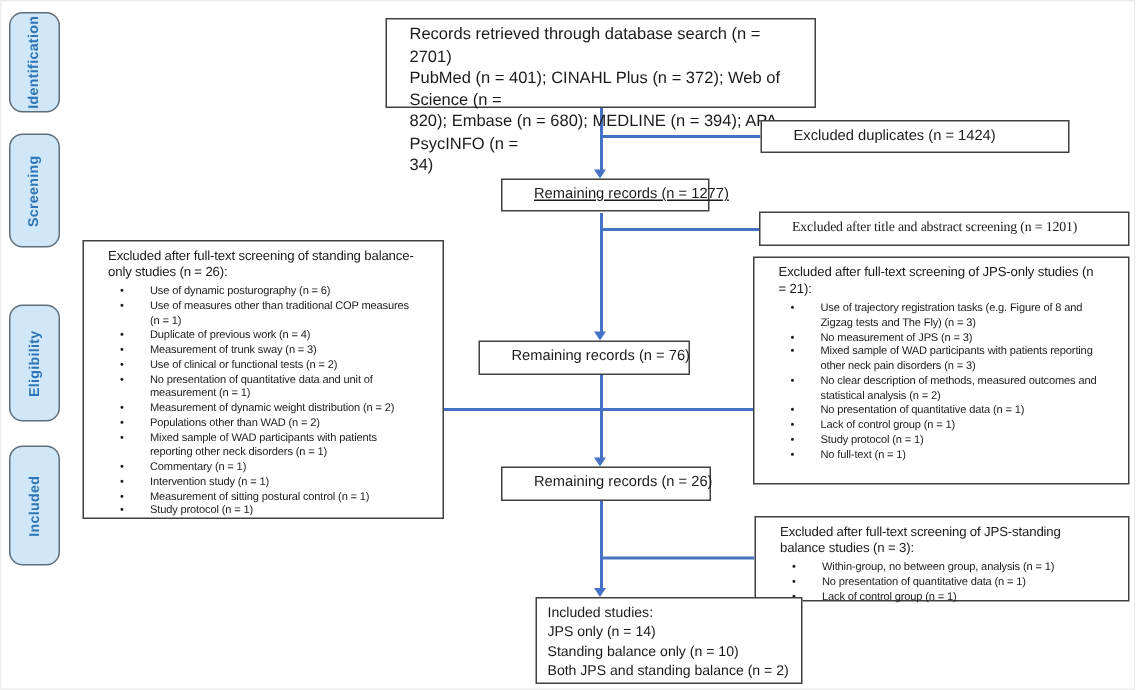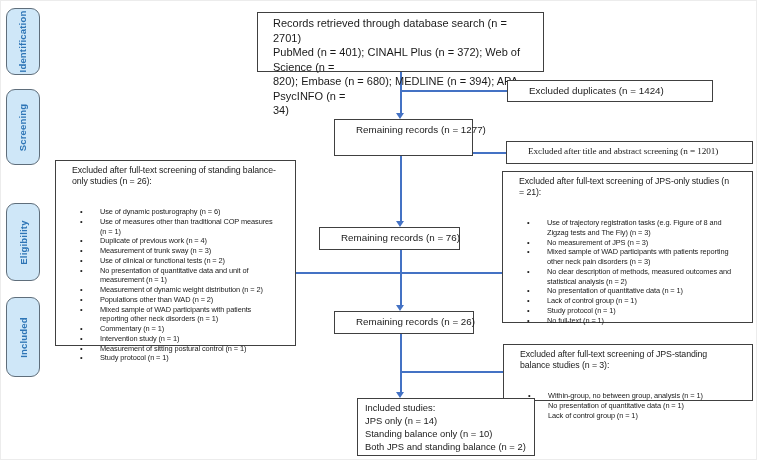--- a/index.html
+++ b/index.html
@@ -21,21 +21,21 @@
     position:absolute; background:#ffffff; border:1px solid #404040;
     box-sizing:border-box; line-height:1.3;
   }
   .preline { white-space:pre-line; }
   .nowrap { white-space:nowrap; }
   .records { font-size:11px; padding:3px 15px; line-height:1.32; }
   .small-box { font-size:9.8px; padding:4px 21px; }
   .serif-box { font-family:"Liberation Serif", serif; font-size:9.2px; letter-spacing:-0.1px; padding:4px 21px; }
   .excl { padding:4px 16px; }
   .excl-header { font-size:8.8px; line-height:1.25; letter-spacing:-0.1px; white-space:pre-line; }
-  .bullets { list-style:none; margin:20px 0 0 0; padding:0; }
+  .bullets { list-style:none; margin:2px 0 0 0; padding:0; }
   .bullets li {
     position:relative; padding-left:28px; font-size:7.4px; line-height:1.32;
     letter-spacing:-0.1px;
   }
   .bullets li::before { content:"\2022"; position:absolute; left:8px; }
   .included-box { font-size:9.4px; padding:3px 7px; line-height:1.38; }
   .vline, .hline { position:absolute; background:#4472c4; }
   .vline { width:1.5px; }
   .hline { height:1.5px; }
   .arrowhead {
@@ -78,21 +78,21 @@
   <div class="arrowhead" style="left:396px; top:392px;"></div>
   <div class="hline" style="left:401px; top:371px; width:102px;"></div>
 
   <div class="box records preline" style="left:257px; top:12px; width:287px; height:60px;">Records retrieved through database search (n = 2701)
 PubMed (n = 401); CINAHL Plus (n = 372); Web of Science (n =
 820); Embase (n = 680); MEDLINE (n = 394); APA PsycINFO (n =
 34)</div>
 
   <div class="box small-box nowrap" style="left:507px; top:80px; width:206px; height:22px;">Excluded duplicates (n = 1424)</div>
 
-  <div class="box small-box nowrap" style="left:334px; top:119px; width:139px; height:37px;">Remaining records (n = 1277)</div>
+  <div class="box small-box nowrap" style="left:334px; top:119px; width:139px; height:22px;text-decoration:underline;">Remaining records (n = 1277)</div>
 
   <div class="box serif-box nowrap" style="left:506px; top:141px; width:247px; height:23px;">Excluded after title and abstract screening (n = 1201)</div>
 
   <div class="box excl" style="left:55px; top:160px; width:241px; height:186px;">
     <div class="excl-header">Excluded after full-text screening of standing balance-
 only studies (n = 26):</div>
     <ul class="bullets">
         <li>Use of dynamic posturography (n = 6)</li>
         <li>Use of measures other than traditional COP measures (n = 1)</li>
         <li>Duplicate of previous work (n = 4)</li>

